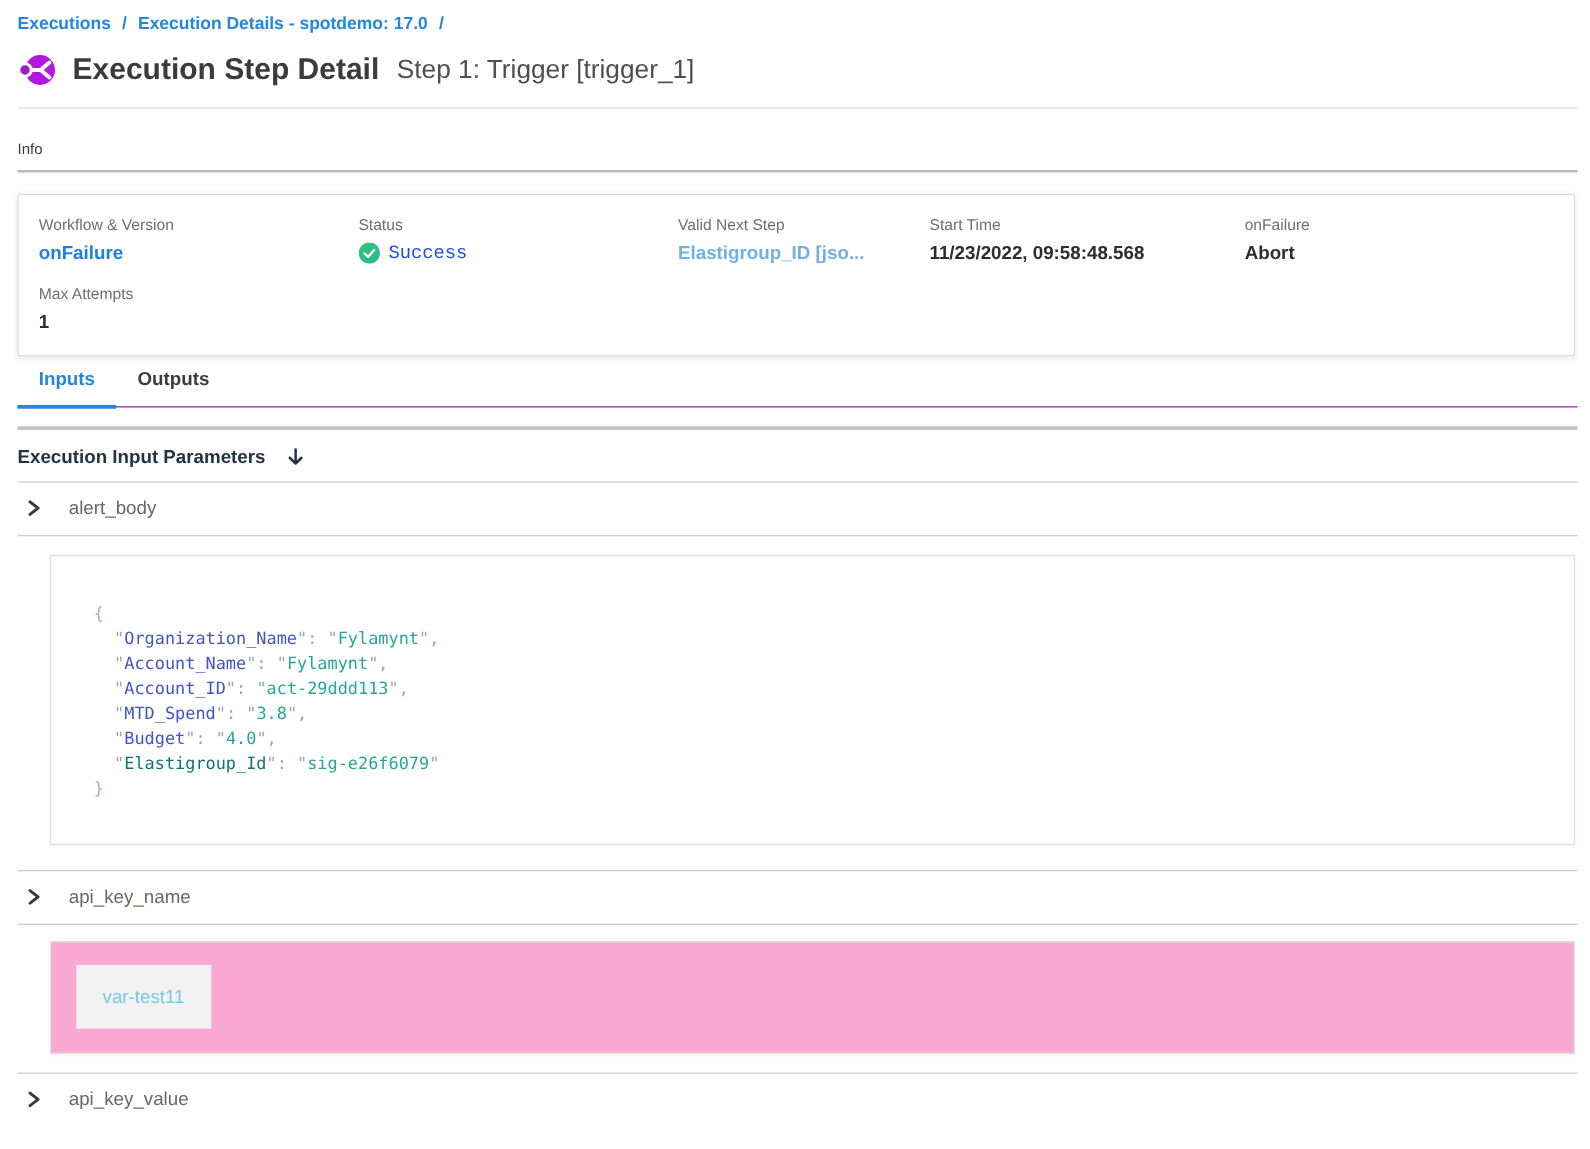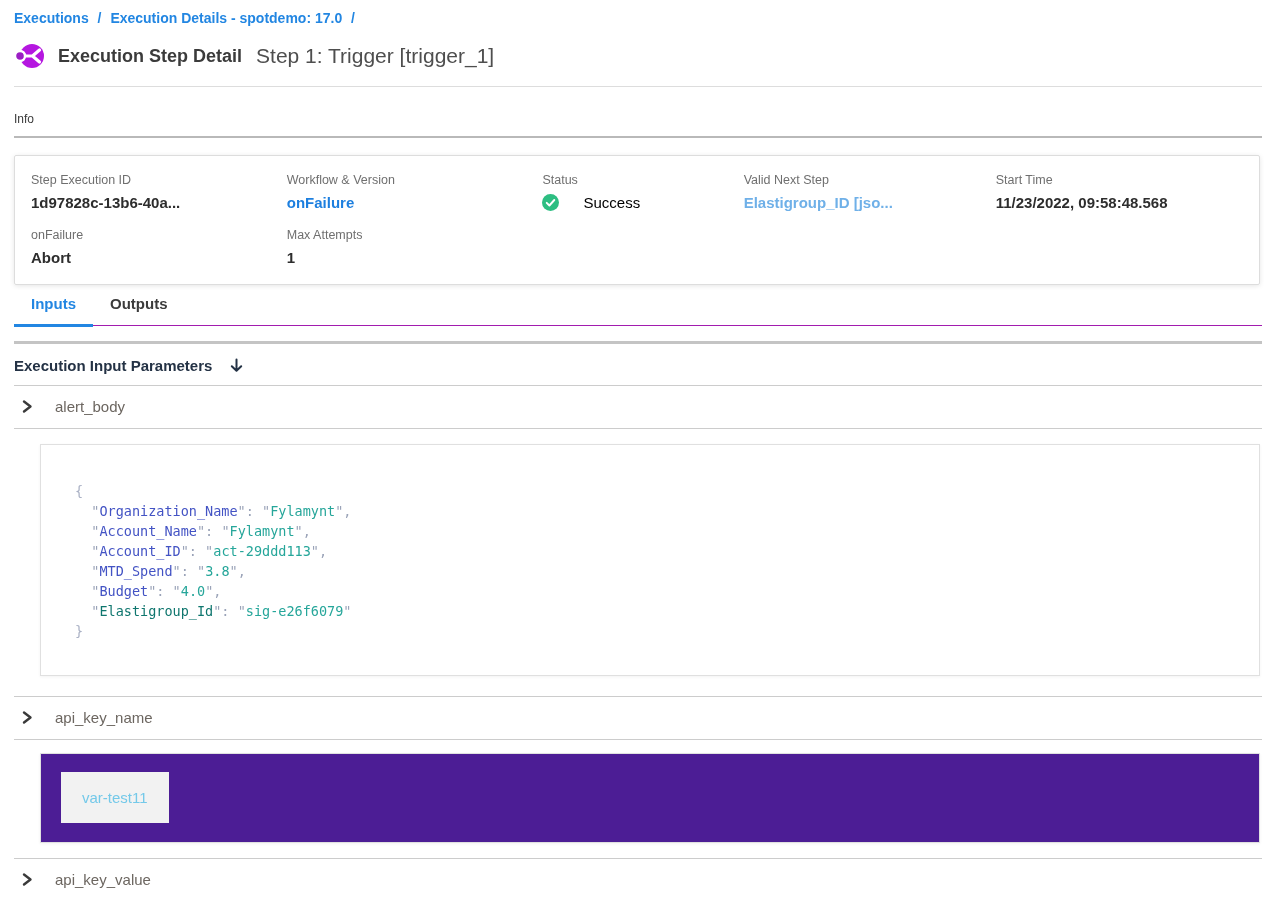--- a/index.html
+++ b/index.html
@@ -16,40 +16,40 @@
   .crumb { color:#2286e2; text-decoration:none; cursor:pointer; }
   .crumb-sep { color:#2286e2; margin:0 5px; font-weight:bold; }
 
   
   .title-row {
     display:flex; align-items:center; gap:14px;
     margin-top:16px; padding-bottom:16px;
     border-bottom:1px solid #ddd;
   }
   .logo { width:30px; height:28px; flex:0 0 auto; display:inline-block; }
-  .page-title { font-size:18px; font-weight:bold; color:#3b3b3b; display:inline; }
+  .page-title { font-size:24px; font-weight:bold; color:#3b3b3b; display:inline; }
   .page-subtitle { font-size:21px; font-weight:normal; color:#4e4e4e; }
 
   
   .info-heading { margin-top:25px; font-size:12px; font-weight:500; color:#3b3b3b; }
   .rule-medium { margin-top:10px; border-top:2px solid #b9b9b9; }
   .info-card {
     margin-top:17px; margin-right:2px;
     border:1px solid #ddd; border-radius:2px;
     box-shadow:0 1px 5px rgba(0,0,0,.10);
     padding:17px 16px 18px 16px;
     display:grid;
     grid-template-columns:21.1% 21.1% 16.6% 20.8% 1fr;
     row-gap:17px;
   }
   .field-label { font-size:12.5px; color:#6f6f6f; }
   .field-value { margin-top:7px; font-size:15px; font-weight:bold; color:#2d2d2d; }
   .field-value.link { color:#1d7fdf; cursor:pointer; }
   .field-value.link-light { color:#6fb0e8; font-weight:bold; cursor:pointer; }
-  .status-value { display:flex; align-items:center; gap:24px; font-weight:normal; color:#000000; }
+  .status-value { display:flex; align-items:center; gap:7px; font-weight:normal; color:#1d4ed8;font-family:Liberation Mono, monospace; }
   .check-icon { width:17px; height:17px; display:inline-block; }
 
   
   .tabs { display:flex; margin-top:10px; border-bottom:1px solid #a21caf; }
   .tab {
     padding:0 17px 12px 17px; font-size:15px; font-weight:bold;
     color:#3b3b3b; cursor:pointer; position:relative;
   }
   .tab.active { color:#2286e2; border-bottom:3px solid #2286e2; margin-bottom:-2px; }
 
@@ -85,21 +85,21 @@
     font-family:"DejaVu Sans Mono", monospace;
     font-size:13.5px; line-height:20px;
     white-space:pre;
   }
 
   
   .value-card {
     margin:13px 2px 15px 26px;
     border:1px solid #e0e0e0;
     box-shadow:0 1px 3px rgba(0,0,0,.05);
-    background:#4c1d95;
+    background:#f9a8d4;
     padding:18px 20px;
     min-height:90px;
   }
   .chip {
     display:inline-block; background:#f2f2f2;
     padding:17px 21px;
     font-size:15px; color:#74c9e9;
   }
   .param-row.last { border-bottom:none; }
 </style>
@@ -124,24 +124,20 @@
       </svg>
     </span>
     <h1 class="page-title">Execution Step Detail</h1>
     <span class="page-subtitle">Step 1: Trigger [trigger_1]</span>
   </header>
 
   <h2 class="info-heading">Info</h2>
   <div class="rule-medium"></div>
 
   <div class="info-card">
-    <div class="cell">
-      <div class="field-label">Step Execution ID</div>
-      <div class="field-value">1d97828c-13b6-40a...</div>
-    </div>
     <div class="cell">
       <div class="field-label">Workflow &amp; Version</div>
       <div class="field-value link">onFailure</div>
     </div>
     <div class="cell">
       <div class="field-label">Status</div>
       <div class="field-value status-value">
         <span class="check-icon">
           <svg width="17" height="17" viewBox="0 0 17 17">
             <circle cx="8.5" cy="8.5" r="8.5" fill="#2dbe82"></circle>

